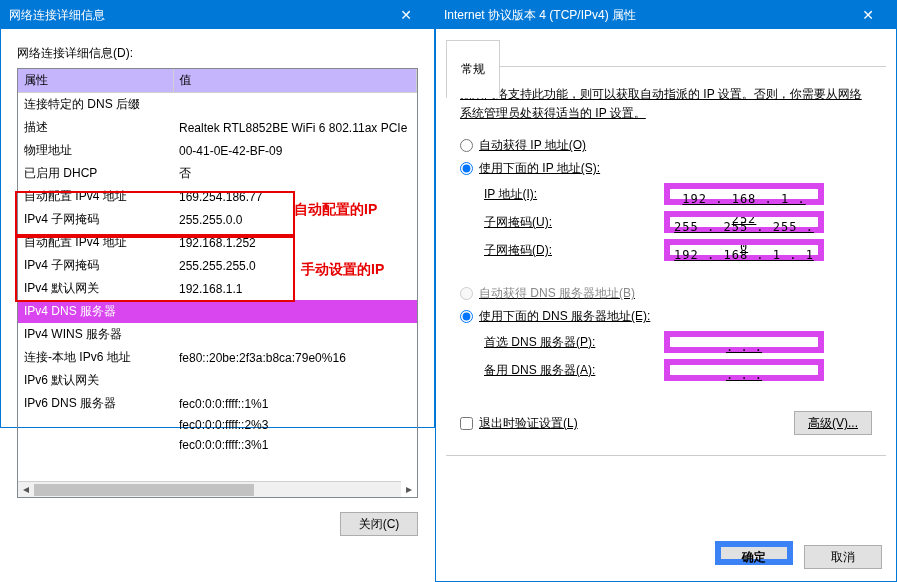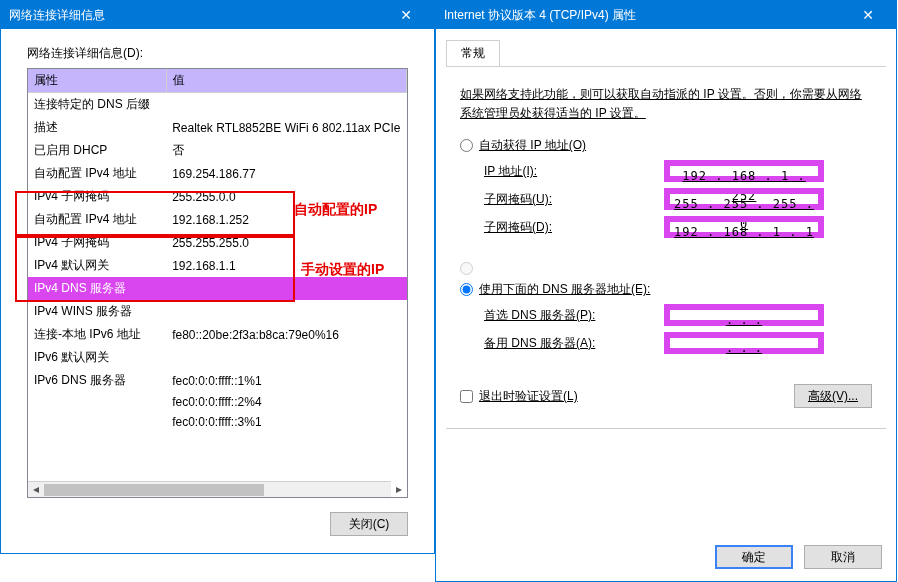--- a/index.html
+++ b/index.html
@@ -1,40 +1,40 @@
 <!DOCTYPE html>
 <html><head>
 <meta charset="utf-8">
 <style>
 * { box-sizing: border-box; margin: 0; padding: 0; font-family: "Microsoft YaHei", "Segoe UI", sans-serif; font-size: 12px; }
 body { background: #fff; width: 898px; height: 582px; position: relative; }
 .win { position: absolute; background: #fff; border: 1px solid #0078d7; }
-.win1 { left: 0; top: 0; width: 435px; height: 554px; }
+.win1 { left: 0; top: 0; width: 435px; height: 428px; }
 .win2 { left: 435px; top: 0; width: 462px; height: 582px; }
 .titlebar { background: #0078d7; color: #fff; height: 28px; line-height: 28px; padding: 0 8px; display: flex; justify-content: space-between; align-items: center; }
 .titlebar .close { width: 40px; text-align: center; font-size: 14px; }
-.body1 { padding: 12px 26px; }
+.body1 { padding: 12px 16px; }
 .label-row { margin: 4px 0 6px; }
 .tbl-wrap { border: 1px solid #828790; height: 430px; overflow: hidden; position: relative; }
 .tbl { width: 100%; border-collapse: collapse; }
 .tbl th { text-align: left; font-weight: normal; background: #c4b5fd; border-bottom: 1px solid #d0d0d0; border-right: 1px solid #d0d0d0; padding: 3px 6px; }
 .tbl td { padding: 3px 6px; white-space: nowrap; }
 tr.sel td { background: #d946ef; color: #fff; }
 .scrollbar-h { position: absolute; left: 0; right: 16px; bottom: 0; height: 16px; background: #f0f0f0; border-top: 1px solid #d0d0d0; }
 .scrollbar-h .thumb { position: absolute; left: 16px; top: 2px; width: 220px; height: 12px; background: #c2c2c2; }
 .scrollbar-h .arr { position: absolute; top: 0; width: 16px; height: 16px; text-align: center; line-height: 14px; color: #555; }
 .btnrow { text-align: right; margin-top: 14px; }
 .btn { display: inline-block; min-width: 78px; height: 24px; line-height: 22px; border: 1px solid #adadad; background: #e1e1e1; text-align: center; margin-left: 8px; padding: 0 10px; cursor: default; }
-.btn.default { border: 2px solid #3b82f6; line-height: 20px; }
+.btn.default { border: 6px solid #3b82f6; line-height: 20px; font-weight: bold; }
 .redbox { position: absolute; border: 2px solid #e60000; pointer-events: none; }
 .redlbl { position: absolute; color: #e60000; font-weight: bold; font-size: 14px; pointer-events: none; }
 
 
 .tabbar { margin: 10px 10px 0; border-bottom: 1px solid #d0d0d0; height: 28px; position: relative; }
-.tab { display: inline-block; border: 1px solid #d0d0d0; border-bottom: none; background: #fff; padding: 4px 14px; position: relative; top: 1px; }
+.tab { display: inline-block; border: 1px solid #d0d0d0; border-bottom: none; background: #fff; padding: 20px 14px; position: relative; top: 1px; }
 .body2 { padding: 10px 24px 0; text-decoration: underline; }
 .desc { line-height: 1.6; margin: 8px 0 14px; }
 .radio-row, .chk-row { display: flex; align-items: center; margin: 6px 0; }
 .radio-row input, .chk-row input { margin-right: 6px; }
 .radio-row.disabled { color: #888; }
 .field-block { margin-left: 24px; }
 .field-row { display: flex; align-items: center; margin: 6px 0; }
 .field-row .flab { width: 180px; }
 .ipinput { border: 6px solid #d946ef; height: 22px; width: 160px; font-family: monospace; font-size: 12px; text-align: center; letter-spacing: 1px; line-height: 20px; }
 .ipinput.empty { letter-spacing: 0; }
@@ -64,20 +64,24 @@
         <tbody id="rows">
             <tr>
               <td>连接特定的 DNS 后缀</td>
               <td></td>
             </tr>
             <tr>
               <td>描述</td>
               <td>Realtek RTL8852BE WiFi 6 802.11ax PCIe</td>
             </tr>
             <tr>
+              <td>物理地址</td>
+              <td>00-41-0E-42-BF-09</td>
+            </tr>
+            <tr>
               <td>已启用 DHCP</td>
               <td>否</td>
             </tr>
             <tr>
               <td>自动配置 IPv4 地址</td>
               <td>169.254.186.77</td>
             </tr>
             <tr>
               <td>IPv4 子网掩码</td>
               <td>255.255.0.0</td>
@@ -109,21 +113,21 @@
             <tr>
               <td>IPv6 默认网关</td>
               <td></td>
             </tr>
             <tr>
               <td>IPv6 DNS 服务器</td>
               <td>fec0:0:0:ffff::1%1</td>
             </tr>
             <tr>
               <td></td>
-              <td>fec0:0:0:ffff::2%4</td>
+              <td>fec0:0:0:ffff::2%3</td>
             </tr>
             <tr>
               <td></td>
               <td>fec0:0:0:ffff::3%1</td>
             </tr>
           </tbody>
       </table>
       <div class="scrollbar-h">
         <span class="arr" style="left:0">◂</span>
         <div class="thumb"></div>
@@ -149,37 +153,42 @@
   <div class="tabbar">
     <span class="tab">常规</span>
   </div>
   <div class="body2">
     <p class="desc">如果网络支持此功能，则可以获取自动指派的 IP 设置。否则，你需要从网络系统管理员处获得适当的 IP 设置。</p>
 
     <div class="radio-row">
       <input type="radio" name="ipmode" style="">
       <span>自动获得 IP 地址(O)</span>
     </div>
+    <div class="radio-row">
+      <input type="radio" name="ipmode" checked="" style="">
+      <span>使用下面的 IP 地址(S):</span>
+    </div>
     <div class="field-block">
       <div class="field-row">
         <span class="flab">IP 地址(I):</span>
         <span class="ipinput">192 . 168 .   1  . 252</span>
       </div>
       <div class="field-row">
         <span class="flab">子网掩码(U):</span>
         <span class="ipinput">255 . 255 . 255 .   0</span>
       </div>
       <div class="field-row">
         <span class="flab">子网掩码(D):</span>
         <span class="ipinput">192 . 168 .   1  .   1</span>
       </div>
     </div>
     <div style="height:12px"></div>
     <div class="radio-row disabled">
       <input type="radio" name="dnsmode" disabled="" style="">
+      <span>自动获得 DNS 服务器地址(B)</span>
     </div>
     <div class="radio-row">
       <input type="radio" name="dnsmode" checked="" style="">
       <span>使用下面的 DNS 服务器地址(E):</span>
     </div>
     <div class="field-block">
       <div class="field-row">
         <span class="flab">首选 DNS 服务器(P):</span>
         <span class="ipinput empty">.         .         .</span>
       </div>

